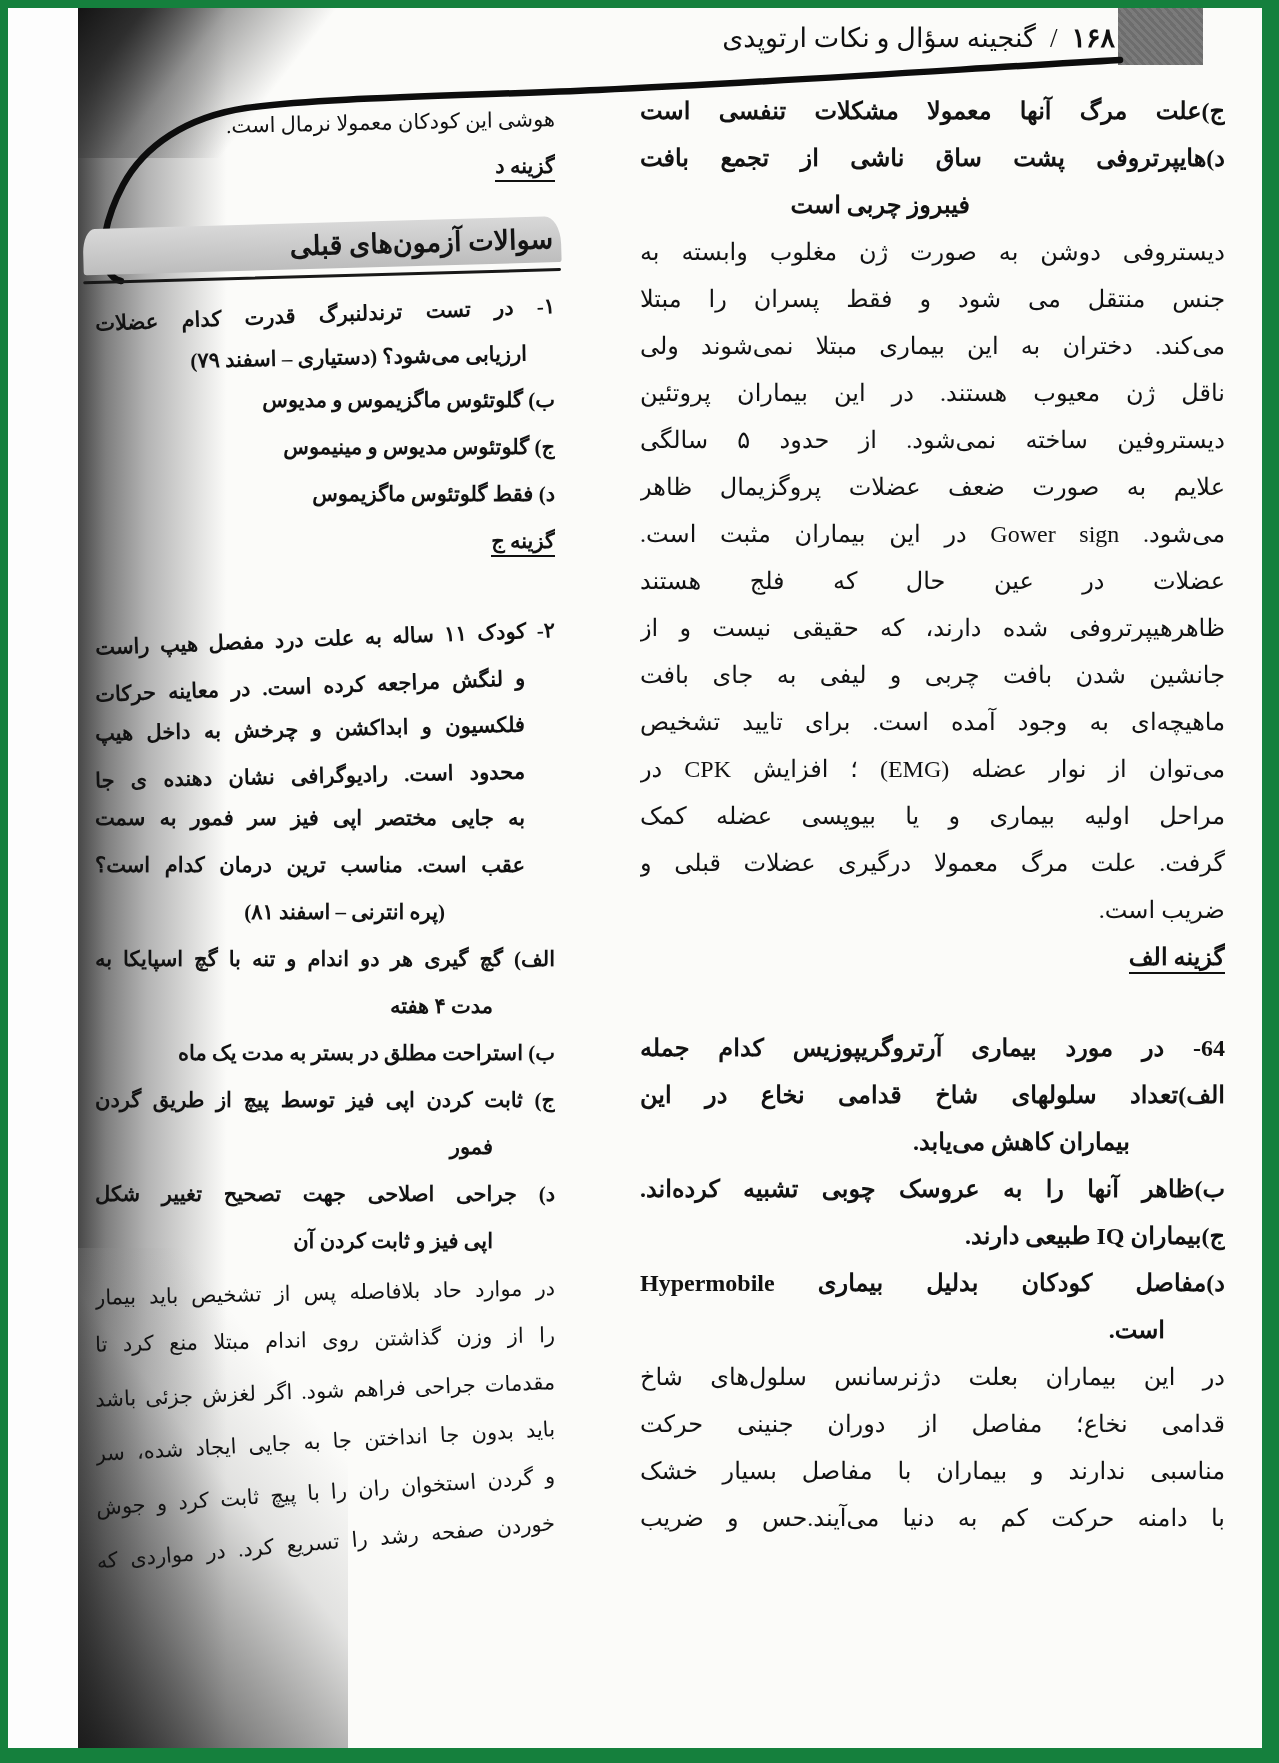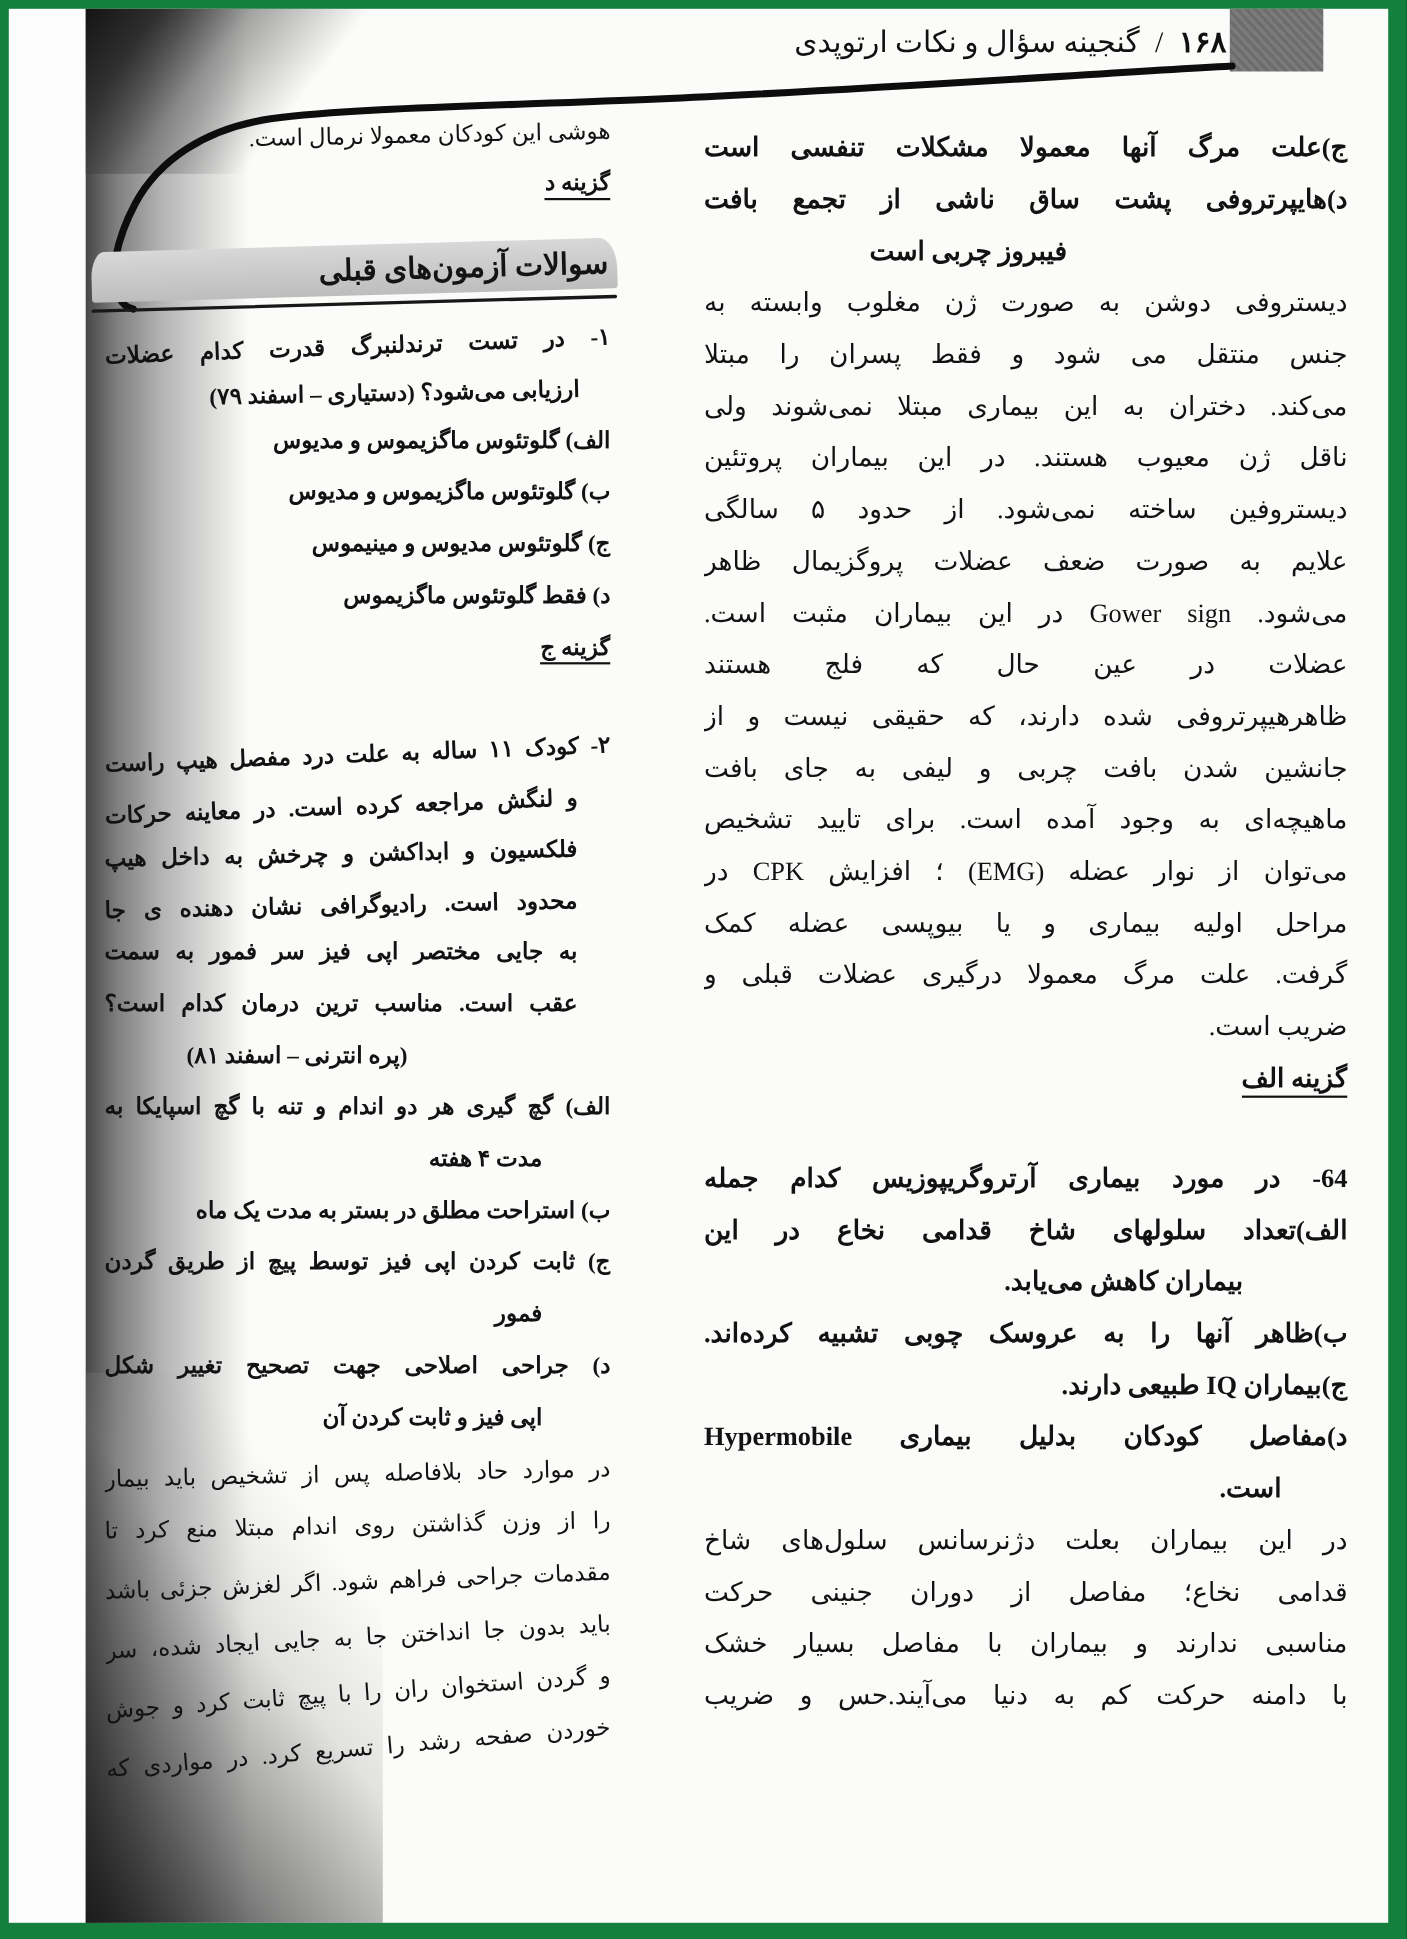--- a/index.html
+++ b/index.html
@@ -15,30 +15,30 @@
     background:linear-gradient(128deg,#141414 0,#2e2e2e 15%,rgba(90,90,90,.55) 34%,rgba(255,255,255,0) 58%);}
   .corner-bl{position:absolute;left:0;bottom:0;width:270px;height:500px;
     background:linear-gradient(52deg,#1c1c1c 0,rgba(60,60,60,.6) 28%,rgba(150,150,150,.25) 54%,rgba(255,255,255,0) 75%);}
   .cover-corner{position:absolute;left:1040px;top:0;width:85px;height:57px;
     background:repeating-linear-gradient(47deg,#6d6d6d 0 3px,#7b7b7b 3px 6px);}
   .header{position:absolute;top:14px;right:147px;direction:rtl;color:#101010;font-size:27px;white-space:nowrap;}
   .header .pnum{font-weight:700;letter-spacing:2px;}
   .header .psep{margin:0 14px;}
   .swoosh{position:absolute;left:0;top:0;width:1184px;height:320px;pointer-events:none;}
   .col{position:absolute;direction:rtl;}
-  .col-right{top:104px;right:37px;width:585px;}
+  .col-right{top:80px;right:37px;width:585px;}
   .col-left{top:88px;left:17px;width:460px;}
   .line{margin:0;height:47px;line-height:47px;color:#121212;font-size:24px;overflow:hidden;}
   .col-left .line{font-size:21px;}
   .b{font-weight:700;}
   .j{text-align:justify;text-align-last:justify;}
   .u{border-bottom:2.5px solid #101010;padding-bottom:2px;}
   .pr28{padding-right:28px;}  .pr30{padding-right:30px;}
   .pr60{padding-right:60px;}  .pr62{padding-right:62px;}
-  .pr95{padding-right:95px;}  .pr110{padding-right:110px;text-align:center;}
+  .pr95{padding-right:95px;}  .pr110{padding-right:110px;}
   .pr120{padding-right:120px;}.pr255{padding-right:255px;}
   .gap42{margin-top:42px;}    .gap44{margin-top:44px;}
   .r1{transform:rotate(-1.2deg);transform-origin:right center;}
   .r2{transform:rotate(-2.2deg);transform-origin:right center;}
   .r3{transform:rotate(-3.1deg);transform-origin:right center;}
   .r4{transform:rotate(-4deg);transform-origin:right center;}
   .r5{transform:rotate(-4.8deg);transform-origin:right center;}
   .band-wrap{margin:26px -6px 12px -12px;}
   .band{height:46px;display:flex;align-items:center;padding-right:8px;
     background:linear-gradient(180deg,#d8d8d8,#bdbdbd);
@@ -111,21 +111,20 @@
 
       <div class="band-wrap">
         <div class="band">
           <span class="band-title">سوالات آزمون‌های قبلی</span>
         </div>
         <div class="band-rule"></div>
       </div>
 
       <p class="line b j r2">۱- در تست ترندلنبرگ قدرت کدام عضلات</p>
       <p class="line b pr28 r1">ارزیابی می‌شود؟ (دستیاری – اسفند ۷۹)</p>
-      <p class="line b">الف) گلوتئوس ماگزیموس و مدیوس</p>
       <p class="line b">ب) گلوتئوس ماگزیموس و مدیوس</p>
       <p class="line b">ج) گلوتئوس مدیوس و مینیموس</p>
       <p class="line b">د) فقط گلوتئوس ماگزیموس</p>
       <p class="line b"><span class="u">گزینه ج</span></p>
       <p class="line b j r2 gap42">۲- کودک ۱۱ ساله به علت درد مفصل هیپ راست</p>
       <p class="line b j pr30 r2">و لنگش مراجعه کرده است. در معاینه حرکات</p>
       <p class="line b j pr30 r1">فلکسیون و ابداکشن و چرخش به داخل هیپ</p>
       <p class="line b j pr30 r1">محدود است. رادیوگرافی نشان دهنده ی جا</p>
       <p class="line b j pr30">به جایی مختصر اپی فیز سر فمور به سمت</p>
       <p class="line b j pr30">عقب است. مناسب ترین درمان کدام است؟</p>

